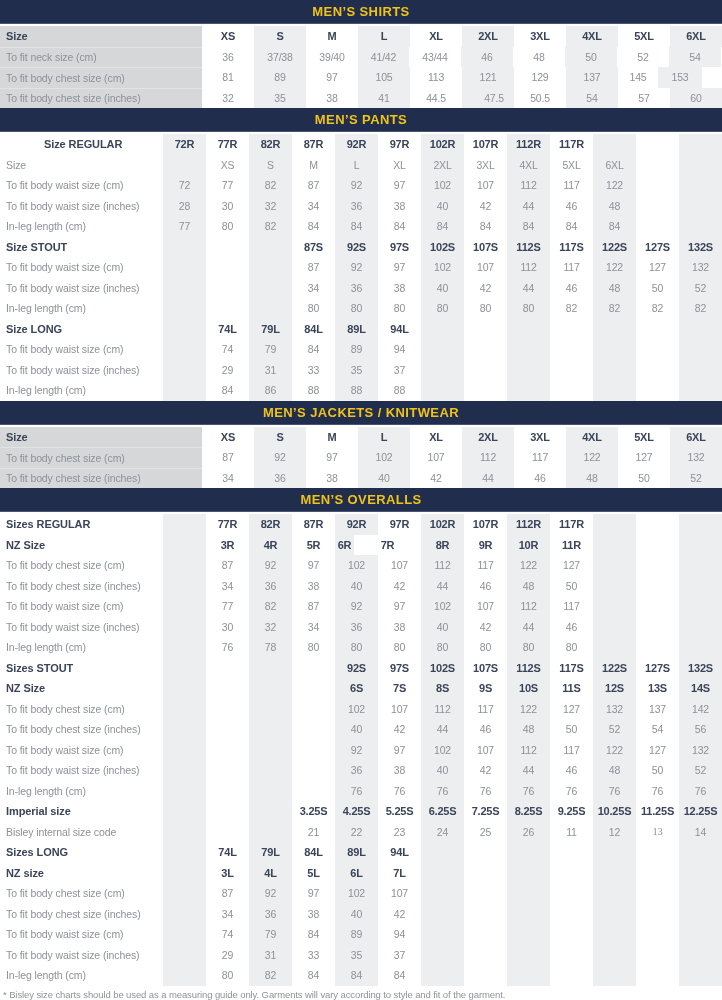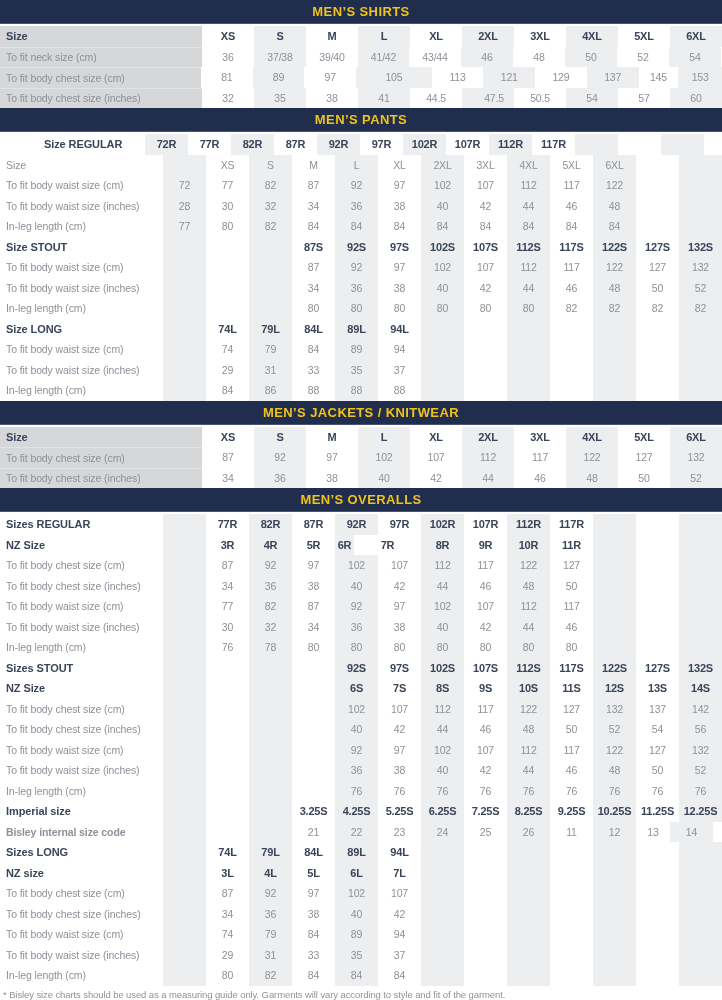--- a/index.html
+++ b/index.html
@@ -70,21 +70,21 @@
           <div class="cell" style="width: 52px;">48</div>
           <div class="cell stripe" style="width: 52px;">50</div>
           <div class="cell" style="width: 52px;">52</div>
           <div class="cell stripe" style="width: 52px;">54</div>
         </div>
         <div class="row">
           <div class="lab labbg labline" style="width: 202px;">To fit body chest size (cm)</div>
           <div class="cell" style="width: 52px;">81</div>
           <div class="cell stripe" style="width: 52px;">89</div>
           <div class="cell" style="width: 52px;">97</div>
-          <div class="cell stripe" style="width: 76px;">105</div>
+          <div class="cell stripe" style="width: 52px;">105</div>
           <div class="cell" style="width: 52px;">113</div>
           <div class="cell stripe" style="width: 52px;">121</div>
           <div class="cell" style="width: 52px;">129</div>
           <div class="cell stripe" style="width: 52px;">137</div>
           <div class="cell" style="width: 40px;">145</div>
           <div class="cell stripe" style="width: 44px;">153</div>
         </div>
         <div class="row">
           <div class="lab labbg labline" style="width: 202px;">To fit body chest size (inches)</div>
           <div class="cell" style="width: 52px;">32</div>
@@ -95,21 +95,21 @@
           <div class="cell stripe" style="width: 52px; padding-left: 12px;">47.5</div>
           <div class="cell" style="width: 52px;">50.5</div>
           <div class="cell stripe" style="width: 52px;">54</div>
           <div class="cell" style="width: 52px;">57</div>
           <div class="cell stripe" style="width: 52px;">60</div>
         </div>
       </div>
       <div class="bar">MEN’S PANTS</div>
       <div class="tbl">
         <div class="row">
-          <div class="lab hdr" style="width: 145px; padding-left: 44px;">Size REGULAR</div>
+          <div class="lab hdr" style="width: 163px; padding-left: 44px;">Size REGULAR</div>
           <div class="cell hdr stripe" style="width: 43px;">72R</div>
           <div class="cell hdr" style="width: 43px;">77R</div>
           <div class="cell hdr stripe" style="width: 43px;">82R</div>
           <div class="cell hdr" style="width: 43px;">87R</div>
           <div class="cell hdr stripe" style="width: 43px;">92R</div>
           <div class="cell hdr" style="width: 43px;">97R</div>
           <div class="cell hdr stripe" style="width: 43px;">102R</div>
           <div class="cell hdr" style="width: 43px;">107R</div>
           <div class="cell hdr stripe" style="width: 43px;">112R</div>
           <div class="cell hdr" style="width: 43px;">117R</div>
@@ -588,33 +588,33 @@
           <div class="cell hdr" style="width: 43px;">5.25S</div>
           <div class="cell hdr stripe" style="width: 43px;">6.25S</div>
           <div class="cell hdr" style="width: 43px;">7.25S</div>
           <div class="cell hdr stripe" style="width: 43px;">8.25S</div>
           <div class="cell hdr" style="width: 43px;">9.25S</div>
           <div class="cell hdr stripe" style="width: 43px;">10.25S</div>
           <div class="cell hdr" style="width: 43px;">11.25S</div>
           <div class="cell hdr stripe" style="width: 43px;">12.25S</div>
         </div>
         <div class="row">
-          <div class="lab" style="width: 163px; font-weight: bold;">Bisley internal size code</div>
+          <div class="lab" style="width: 163px;">Bisley internal size code</div>
           <div class="cell stripe" style="width: 43px;"></div>
           <div class="cell" style="width: 43px;"></div>
           <div class="cell stripe" style="width: 43px;"></div>
           <div class="cell" style="width: 43px;">21</div>
           <div class="cell stripe" style="width: 43px;">22</div>
           <div class="cell" style="width: 43px;">23</div>
           <div class="cell stripe" style="width: 43px;">24</div>
           <div class="cell" style="width: 43px;">25</div>
           <div class="cell stripe" style="width: 43px;">26</div>
           <div class="cell" style="width: 43px;">11</div>
           <div class="cell stripe" style="width: 43px;">12</div>
-          <div class="cell" style="width: 34px;">13</div>
+          <div class="cell" style="width: 43px; font-family: Liberation Serif, serif;">13</div>
           <div class="cell stripe" style="width: 43px;">14</div>
         </div>
         <div class="row">
           <div class="lab hdr" style="width: 163px;">Sizes LONG</div>
           <div class="cell hdr stripe" style="width: 43px;"></div>
           <div class="cell hdr" style="width: 43px;">74L</div>
           <div class="cell hdr stripe" style="width: 43px;">79L</div>
           <div class="cell hdr" style="width: 43px;">84L</div>
           <div class="cell hdr stripe" style="width: 43px;">89L</div>
           <div class="cell hdr" style="width: 43px;">94L</div>

